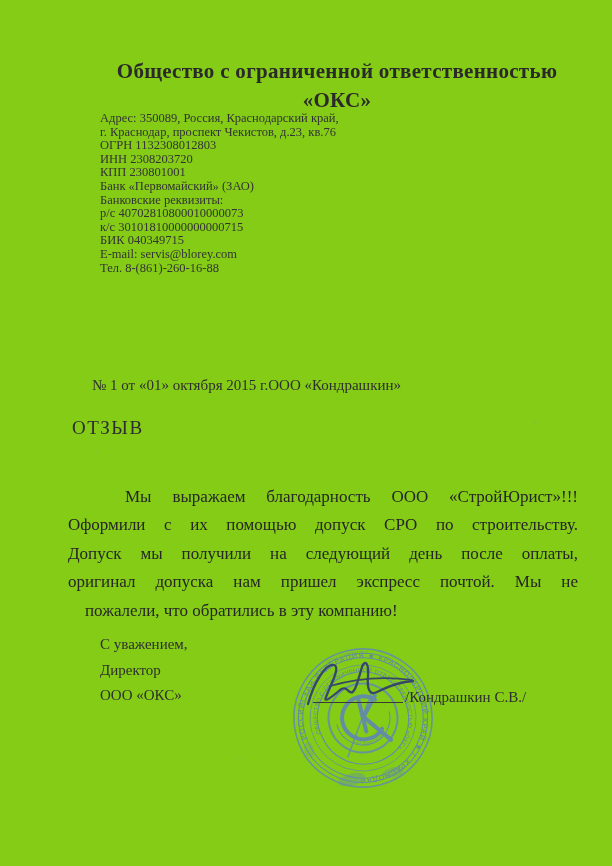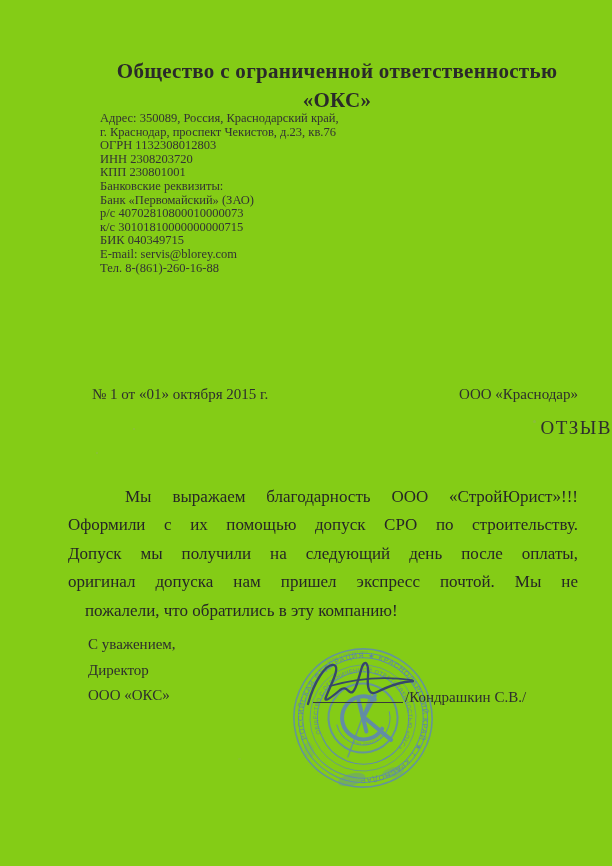--- a/index.html
+++ b/index.html
@@ -14,41 +14,41 @@
   .org-header{
     position:absolute;top:57px;left:62px;width:550px;
     text-align:center;font-weight:bold;font-size:21px;line-height:29px;
     color:#2a2a2a;letter-spacing:0.3px;
   }
   .requisites{
     position:absolute;top:112px;left:100px;width:330px;
     font-size:12.5px;line-height:13.6px;color:#333;
   }
   .ref-line{
-    position:absolute;top:386px;left:92px;width:486px;
-    display:flex;justify-content:space-between;
+    position:absolute;top:377px;left:92px;width:486px;
+    display:flex;
     font-size:15px;color:#2e2e2e;
   }
   .doc-title{
     position:absolute;top:417px;left:72px;width:540px;
-    text-align:right;font-size:19px;letter-spacing:1.5px;color:#2e2e2e;
+    text-align:left;font-size:19px;letter-spacing:1.5px;color:#2e2e2e;
   }
   .body-text{
     position:absolute;top:483px;left:68px;width:510px;
     font-size:17px;color:#262626;
   }
   .body-line{
     height:28.4px;line-height:28.4px;
     text-align:justify;text-align-last:justify;
     white-space:normal;
   }
   .body-line.first{text-indent:57px;}
   .body-line.last{text-align-last:auto;margin-left:17px;}
   .closing{
-    position:absolute;top:636px;left:88px;width:200px;
+    position:absolute;top:636px;left:100px;width:200px;
     font-size:15px;color:#2e2e2e;
   }
   .closing div{margin-bottom:9.5px;line-height:16px;}
   .stamp-svg{position:absolute;left:288px;top:643px;z-index:1;}
   .sig-line{
     position:absolute;left:313px;top:676px;width:90px;height:26px;
     border-bottom:1.3px solid #3a3a3a;z-index:2;
   }
   .sig-name{
     position:absolute;left:405px;top:689px;
@@ -70,32 +70,32 @@
     <div>Общество с ограниченной ответственностью</div>
     <div>«ОКС»</div>
   </div>
 
   <div class="requisites">
     <div>Адрес: 350089, Россия, Краснодарский край,</div>
     <div>г. Краснодар, проспект Чекистов, д.23, кв.76</div>
     <div>ОГРН 1132308012803</div>
     <div>ИНН 2308203720</div>
     <div>КПП 230801001</div>
+    <div>Банк «Первомайский» (ЗАО)</div>
     <div>Банковские реквизиты:</div>
-    <div>Банк «Первомайский» (ЗАО)</div>
     <div>р/с 40702810800010000073</div>
     <div>к/с 30101810000000000715</div>
     <div>БИК 040349715</div>
     <div>E-mail: servis@blorey.com</div>
     <div>Тел. 8-(861)-260-16-88</div>
   </div>
 
   <div class="ref-line">
     <span>№ 1 от «01» октября 2015 г.</span>
-    <span>ООО «Краснодар»</span>
+    <span>ООО «Кондрашкин»</span>
   </div>
 
   <div class="doc-title">ОТЗЫВ</div>
 
   <div class="body-text">
     <div class="body-line first">Мы выражаем благодарность ООО «СтройЮрист»!!!</div>
     <div class="body-line">Оформили с их помощью допуск СРО  по строительству.</div>
     <div class="body-line">Допуск мы получили на следующий день после оплаты,</div>
     <div class="body-line">оригинал допуска нам пришел экспресс почтой. Мы не</div>
     <div class="body-line last">пожалели, что обратились в эту компанию!</div>

